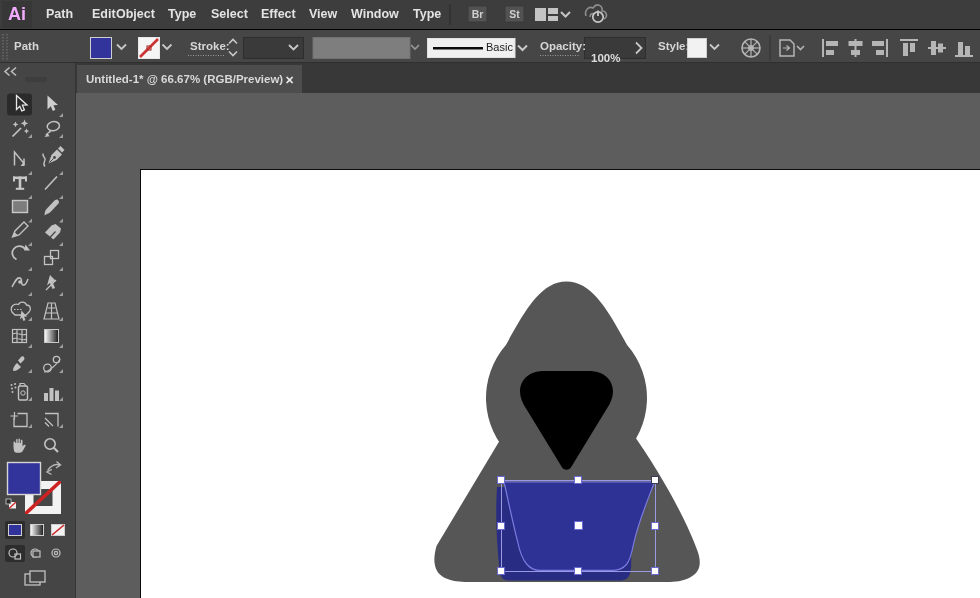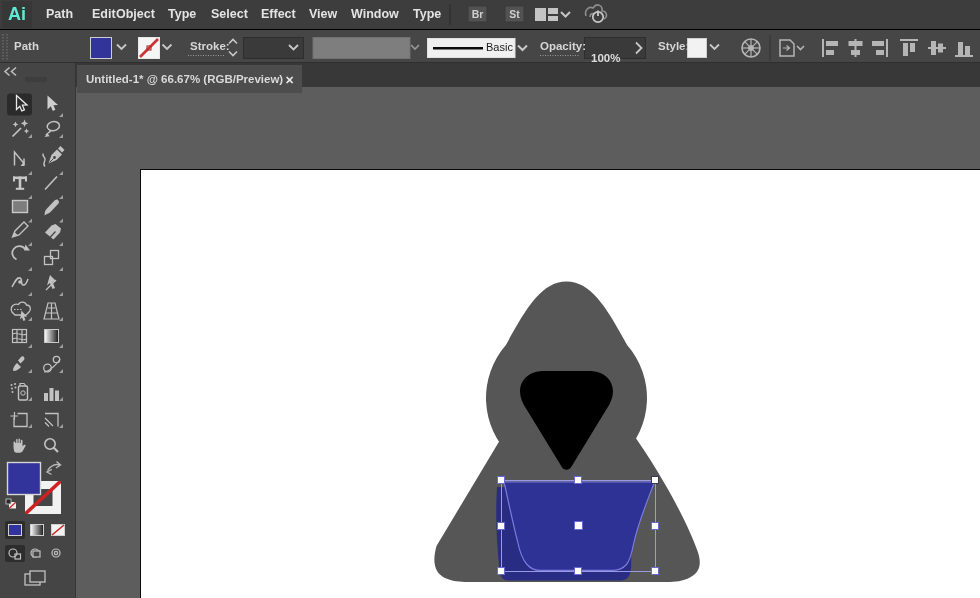--- a/index.html
+++ b/index.html
@@ -4,27 +4,27 @@
 <style>
   html,body{margin:0;padding:0;}
   #app{position:relative;-webkit-font-smoothing:antialiased;width:980px;height:598px;overflow:hidden;
        font-family:"Liberation Sans",sans-serif;background:#5D5D5D;}
   .abs{position:absolute;}
   
   #menubar{left:0;top:0;width:980px;height:29px;background:#3D3D3D;}
   #menubar .mi{position:absolute;top:0;height:29px;line-height:29px;
       color:#E3E3E3;font-size:12.5px;font-weight:bold;}
   #ailogo{position:absolute;left:2px;top:1px;width:30px;height:27px;background:#373737;
-      color:#5eead4;font-size:18px;font-weight:bold;text-align:center;line-height:27px;}
+      color:#f0abfc;font-size:18px;font-weight:bold;text-align:center;line-height:27px;}
   
   #ctrlbar{left:0;top:29px;width:980px;height:34px;background:#464646;
       border-top:1px solid #000000;border-bottom:1px solid #2F2F2F;box-sizing:border-box;}
   .clabel{position:absolute;color:#D6D6D6;font-size:11.5px;font-weight:bold;z-index:3;}
   
-  #tabbar{left:76px;top:63px;width:904px;height:24px;background:#383838;}
+  #tabbar{left:76px;top:63px;width:904px;height:30px;background:#383838;}
   #tab{position:absolute;left:1px;top:2px;width:225px;height:28px;background:#4D4D4D;
       color:#D9D9D9;font-size:11.5px;font-weight:bold;line-height:28px;}
   
   #toolbar{left:0;top:63px;width:76px;height:535px;background:#454545;
       border-right:1px solid #353535;box-sizing:border-box;}
   
   #pasteboard{left:77px;top:93px;width:903px;height:505px;background:#5D5D5D;}
   #artboard{position:absolute;left:63px;top:76px;width:840px;height:429px;
       background:#FFFFFF;border-left:1px solid #0b0b0b;border-top:1px solid #0b0b0b;}
 </style>

